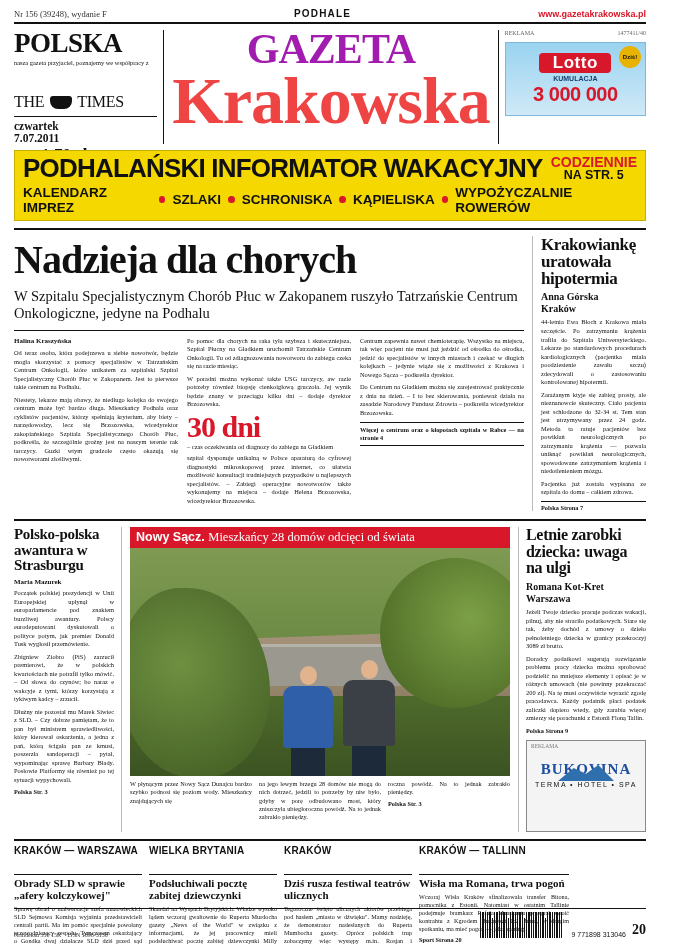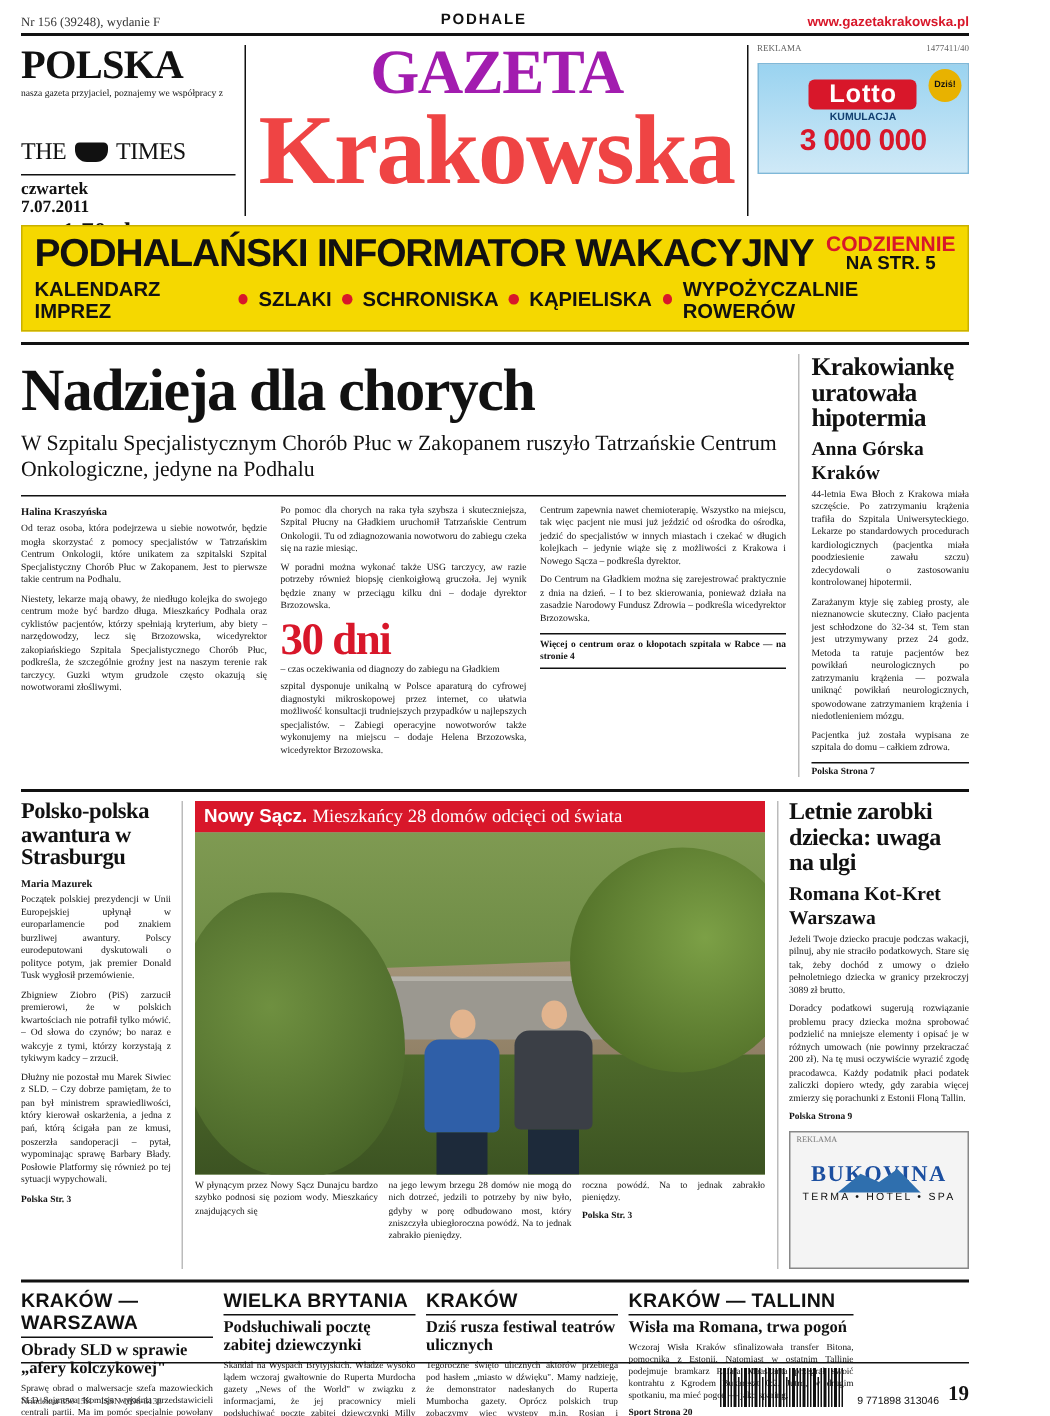--- a/index.html
+++ b/index.html
@@ -74,21 +74,21 @@
   .cols3 { display:flex; gap:9px; }
   .col { width:164px; font-size:6.4px; line-height:1.33; text-align:justify; }
   .byline { font-weight:bold; font-size:7px; margin-bottom:3px;}
   .col p { margin:0 0 4px 0;}
   .bignum { color:#d8172a; font-weight:bold; font-size:30px; line-height:0.95; letter-spacing:-1px; margin:0 0 1px;}
   .bignum-sub { font-size:6.4px; line-height:1.2; margin-bottom:4px;}
   .refbox { border-top:1px solid #111; border-bottom:1px solid #111; padding:3px 0; font-weight:bold; font-size:6.3px; margin-top:4px;}
 
   
   .rc-title { font-size:17px; font-weight:bold; line-height:1.02; letter-spacing:-0.4px; margin-bottom:4px;}
-  .rc-byline { font-weight:bold; font-size:13px; line-height:1.2; margin-bottom:3px;}
+  .rc-byline { font-weight:bold; font-size:10px; line-height:1.2; margin-bottom:3px;}
   .rc-body { font-size:6.4px; line-height:1.33; text-align:justify;}
   .rc-body p { margin:0 0 4px;}
   .more { font-weight:bold; font-size:6.3px; border-top:1px solid #111; padding-top:2px; margin-top:3px;}
 
   
   .band { display:flex; margin-top:8px; border-top:2px solid #111; padding-top:6px; gap:8px;}
   .band-left { width:128px; border-right:1px solid #bbb; padding-right:7px;}
   .band-left h2 { font-size:15px; font-weight:bold; line-height:1.05; margin:0 0 4px; letter-spacing:-0.3px;}
   .band-mid { width:380px; }
   .band-right { width:152px; padding-left:7px; border-left:1px solid #bbb;}
@@ -115,21 +115,21 @@
   .adbox { margin-top:6px; border:1px solid #888; height:92px; background:#f4f4f4; position:relative; padding:6px;}
   .ad-rek { font-size:5.5px; color:#777; position:absolute; top:2px; left:4px;}
   .ad-logo { text-align:center; margin-top:14px; font-family:"Liberation Serif", serif; font-size:15px; font-weight:bold; color:#1c4fa0; letter-spacing:1px;}
   .ad-sub { text-align:center; font-size:7px; letter-spacing:1.5px; margin-top:3px; font-family:"Liberation Sans", sans-serif;}
   .ad-hill { position:absolute; left:50%; transform:translateX(-50%); top:24px; width:56px; height:16px; background:#2f6fae; clip-path:polygon(0 100%,28% 20%,50% 55%,72% 0,100% 100%);}
 
   
   .bottom { display:flex; margin-top:7px; border-top:2px solid #111; padding-top:4px; gap:7px;}
   .bcol { width:128px; }
   .bcol:last-child { width:150px;}
-  .bkicker { font-family:"Liberation Sans", sans-serif; font-weight:bold; font-size:13px; letter-spacing:0.2px; border-bottom:1px solid #111; padding-bottom:2px; margin-bottom:3px;}
+  .bkicker { font-family:"Liberation Sans", sans-serif; font-weight:bold; font-size:10px; letter-spacing:0.2px; border-bottom:1px solid #111; padding-bottom:18px; margin-bottom:3px;}
   .bh { font-size:11px; font-weight:bold; line-height:1.08; margin-bottom:3px;}
   .btxt { font-size:6.2px; line-height:1.3; text-align:justify;}
   .bref { font-weight:bold; font-size:6.3px; margin-top:3px;}
 
   
   .footer { position:absolute; left:14px; right:14px; bottom:6px; display:flex; align-items:flex-end; justify-content:space-between; border-top:1px solid #111; padding-top:3px;}
   .foot-left { font-size:6px; color:#333;}
   .barcode { display:flex; align-items:flex-end; gap:1px; height:26px;}
   .barcode i { display:block; width:1px; height:26px; background:#111;}
   .barcode i.w { width:2px; }
@@ -385,17 +385,17 @@
           <i class="s"></i>
           <i></i>
           <i class="w"></i>
           <i></i>
           <i></i>
           <i class="w"></i>
           <i></i>
           <i></i>
       </div>
       <span class="barnum">9 771898 313046</span>
-      <div class="pagenum">19</div>
+      <div class="pagenum">20</div>
     </div>
   </div>
 
 </div>
 
 </body></html>

